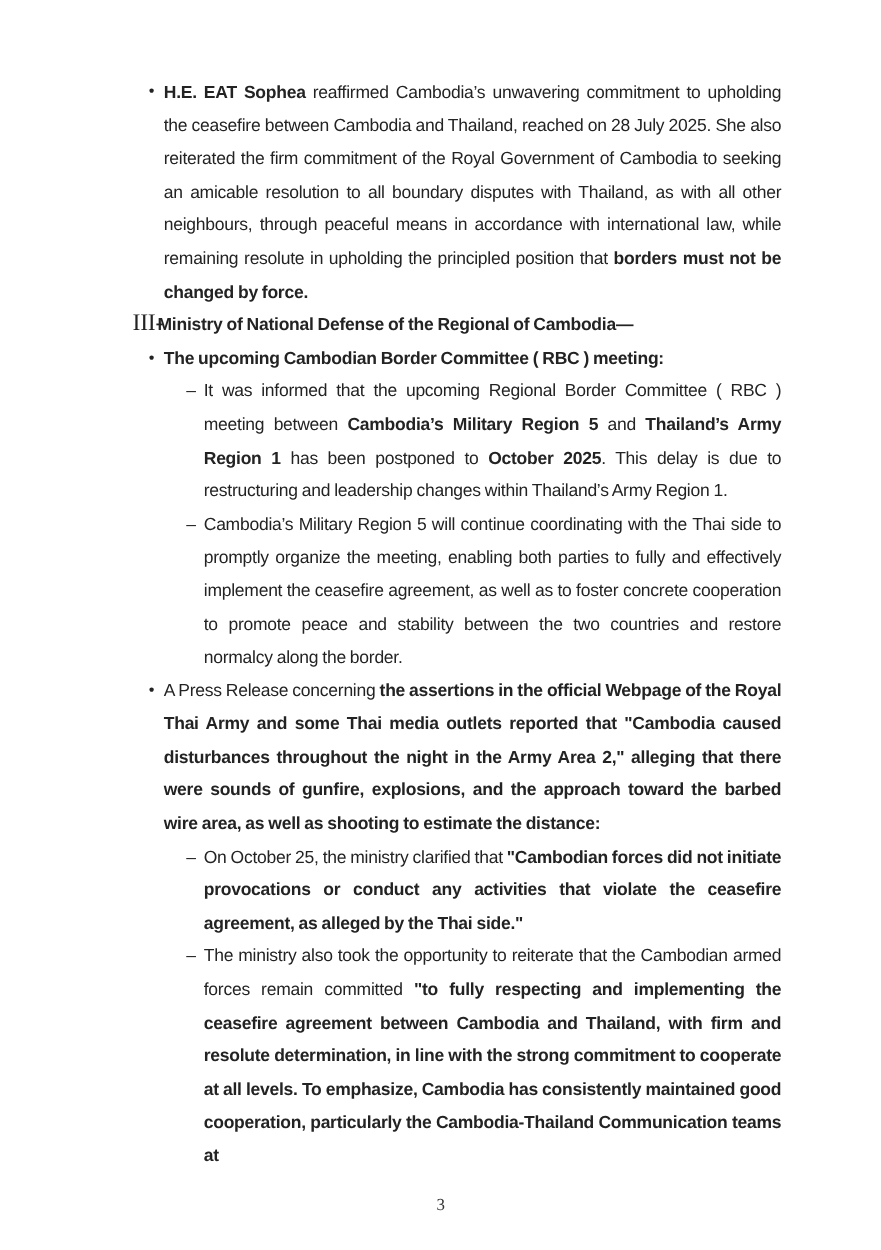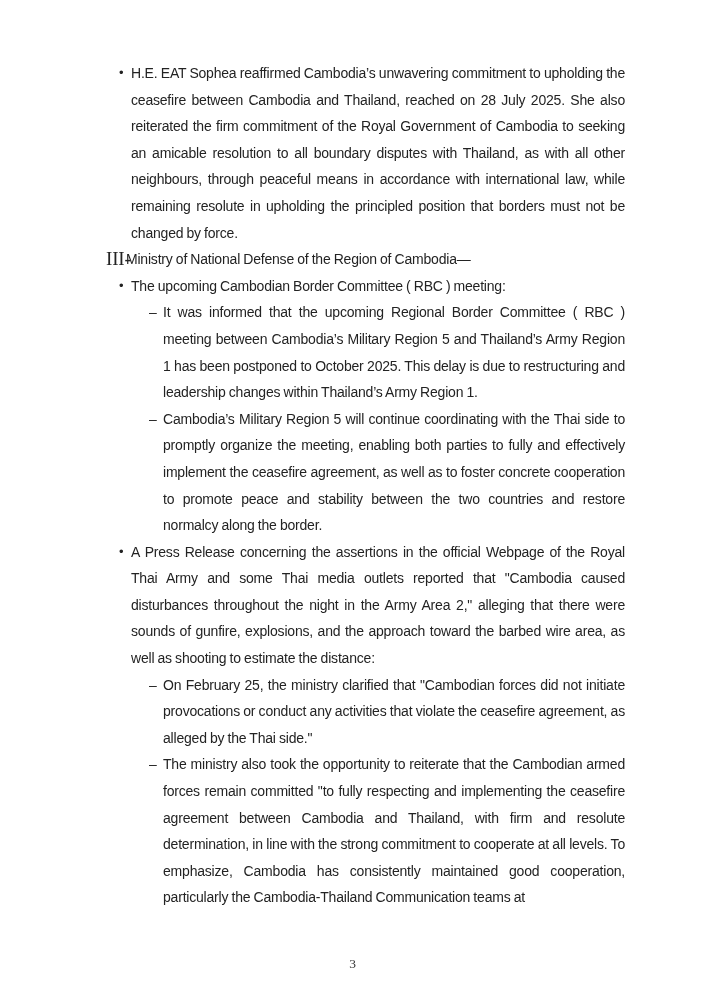--- a/index.html
+++ b/index.html
@@ -31,21 +31,21 @@
     align-items: flex-start;
   }
   .row .marker {
     flex: 0 0 auto;
     white-space: nowrap;
   }
   .row .text {
     flex: 1 1 auto;
     text-align: justify;
   }
-  .seg.bold { font-weight: 400; }
+  .seg.bold { font-weight: 700; }
 
   
   .row.heading .marker {
     width: 20px;
     font-family: Liberation Serif, serif;
     font-size: 19px;
     margin-left: 27px;
   }
   .row.heading .text {
     font-weight: 700;
@@ -82,41 +82,41 @@
 <body>
 
 <div class="page">
   <div class="content">
       <div class="row bullet">
         <span class="marker">•</span>
         <div class="text"><span class="seg bold">H.E. EAT Sophea</span><span class="seg"> reaffirmed Cambodia’s unwavering commitment to upholding the ceasefire between Cambodia and Thailand, reached on 28 July 2025. She also reiterated the firm commitment of the Royal Government of Cambodia to seeking an amicable resolution to all boundary disputes with Thailand, as with all other neighbours, through peaceful means in accordance with international law, while remaining resolute in upholding the principled position that </span><span class="seg bold">borders must not be changed by force.</span></div>
       </div>
       <div class="row heading">
         <span class="marker">III-</span>
-        <div class="text"><span class="seg bold">Ministry of National Defense of the Region of Cambodia—</span></div>
+        <div class="text"><span class="seg bold">Ministry of National Defense of the Regional of Cambodia—</span></div>
       </div>
       <div class="row bullet">
         <span class="marker">•</span>
         <div class="text"><span class="seg bold">The upcoming Cambodian Border Committee ( RBC ) meeting:</span></div>
       </div>
       <div class="row dash">
         <span class="marker">–</span>
         <div class="text"><span class="seg">It was informed that the upcoming Regional Border Committee ( RBC ) meeting between </span><span class="seg bold">Cambodia’s Military Region 5</span><span class="seg"> and </span><span class="seg bold">Thailand’s Army Region 1</span><span class="seg"> has been postponed to </span><span class="seg bold">October 2025</span><span class="seg">. This delay is due to restructuring and leadership changes within Thailand’s Army Region 1.</span></div>
       </div>
       <div class="row dash">
         <span class="marker">–</span>
         <div class="text"><span class="seg">Cambodia’s Military Region 5 will continue coordinating with the Thai side to promptly organize the meeting, enabling both parties to fully and effectively implement the ceasefire agreement, as well as to foster concrete cooperation to promote peace and stability between the two countries and restore normalcy along the border.</span></div>
       </div>
       <div class="row bullet">
         <span class="marker">•</span>
         <div class="text"><span class="seg">A Press Release concerning </span><span class="seg bold">the assertions in the official Webpage of the Royal Thai Army and some Thai media outlets reported that "Cambodia caused disturbances throughout the night in the Army Area 2," alleging that there were sounds of gunfire, explosions, and the approach toward the barbed wire area, as well as shooting to estimate the distance:</span></div>
       </div>
       <div class="row dash">
         <span class="marker">–</span>
-        <div class="text"><span class="seg">On February 25, the ministry clarified that </span><span class="seg bold">"Cambodian forces did not initiate provocations or conduct any activities that violate the ceasefire agreement, as alleged by the Thai side."</span></div>
+        <div class="text"><span class="seg">On October 25, the ministry clarified that </span><span class="seg bold">"Cambodian forces did not initiate provocations or conduct any activities that violate the ceasefire agreement, as alleged by the Thai side."</span></div>
       </div>
       <div class="row dash">
         <span class="marker">–</span>
         <div class="text"><span class="seg">The ministry also took the opportunity to reiterate that the Cambodian armed forces remain committed </span><span class="seg bold">"to fully respecting and implementing the ceasefire agreement between Cambodia and Thailand, with firm and resolute determination, in line with the strong commitment to cooperate at all levels. To emphasize, Cambodia has consistently maintained good cooperation, particularly the Cambodia-Thailand Communication teams at</span></div>
       </div>
     </div>
   <div class="footer">3</div>
 </div>
 
 </body></html>

